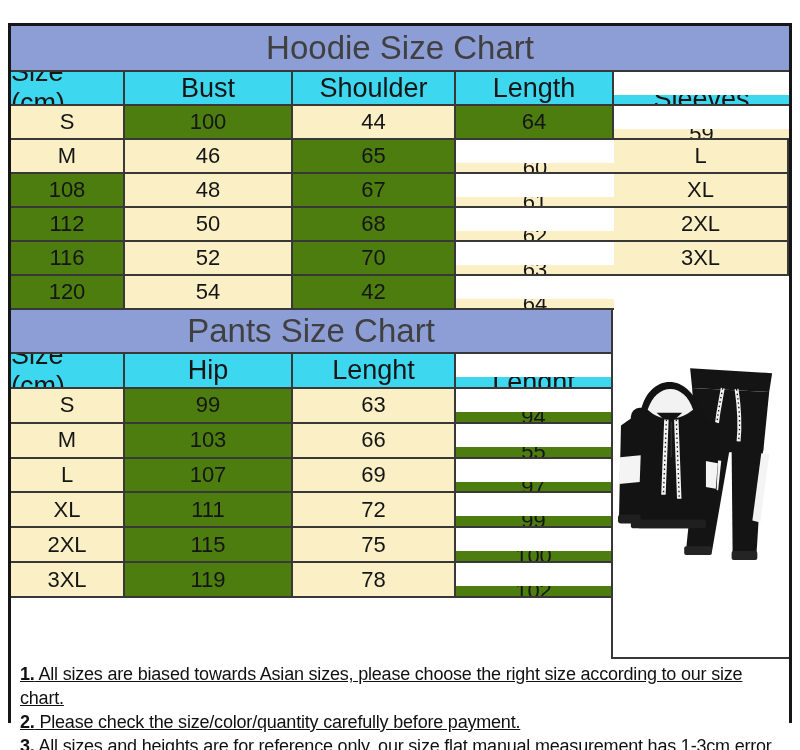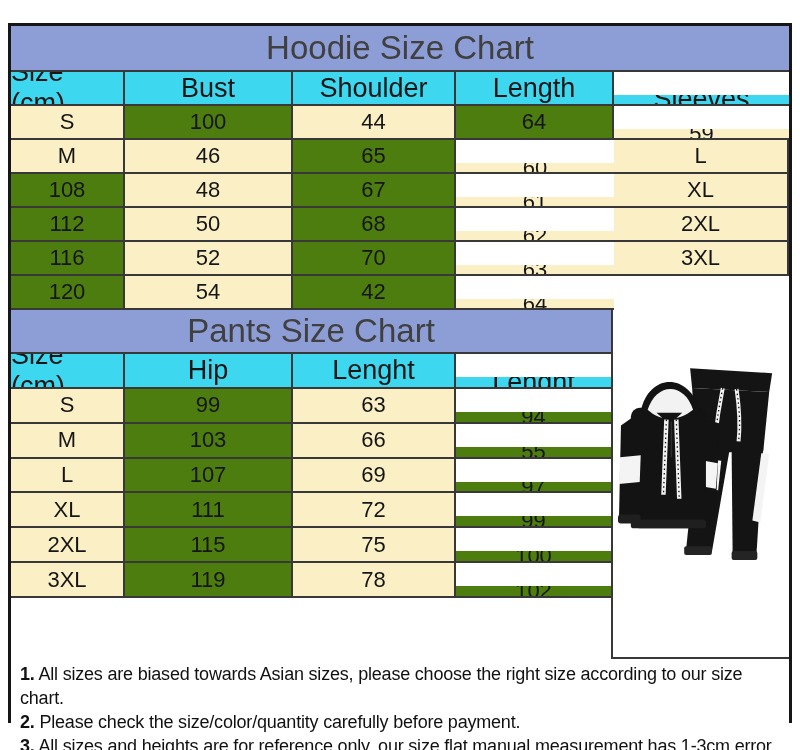--- a/index.html
+++ b/index.html
@@ -41,21 +41,21 @@
   .pants-left{width:600px;}
   .product-area{
     width:178px;border-left:2px solid #383838;border-bottom:2px solid #383838;
     background:#ffffff;display:flex;justify-content:center;
   }
   .product-area svg{margin-top:50px;}
   .notes{
     height:122px;padding:3px 10px 0 9px;background:#ffffff;
     font-size:18px;line-height:24px;letter-spacing:-0.2px;color:#111;
   }
-  .notes p{margin:0;}
+  .notes p{margin:0;text-decoration:underline;}
 </style>
 </head>
 <body>
 
 <div class="frame">
 
   <section>
     <div class="chart-title hoodie-title">Hoodie Size Chart</div>
     <div class="grid hoodie-header">
       <div class="hcell">Size (cm)</div>

